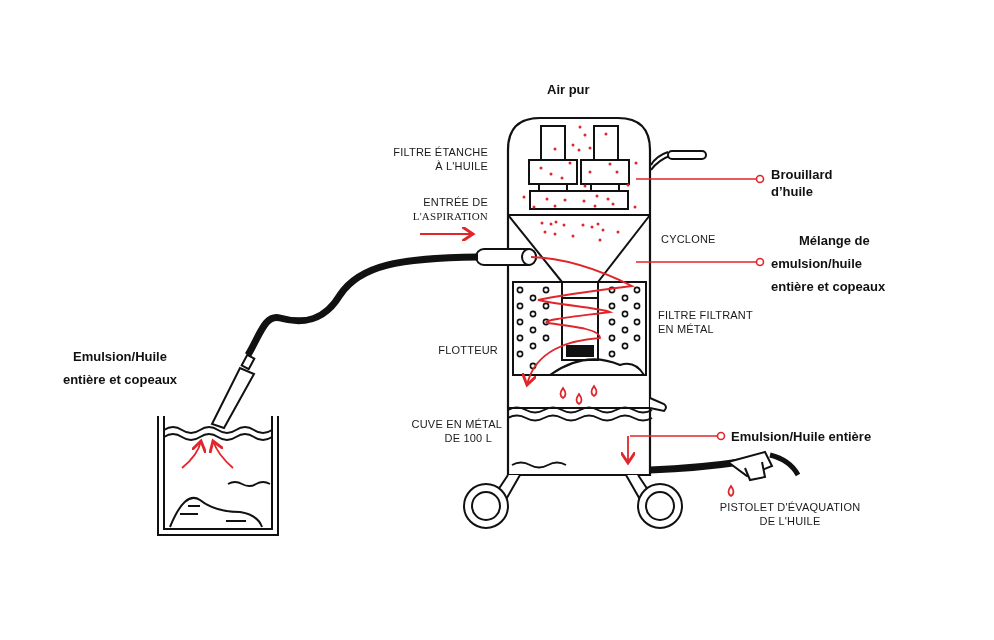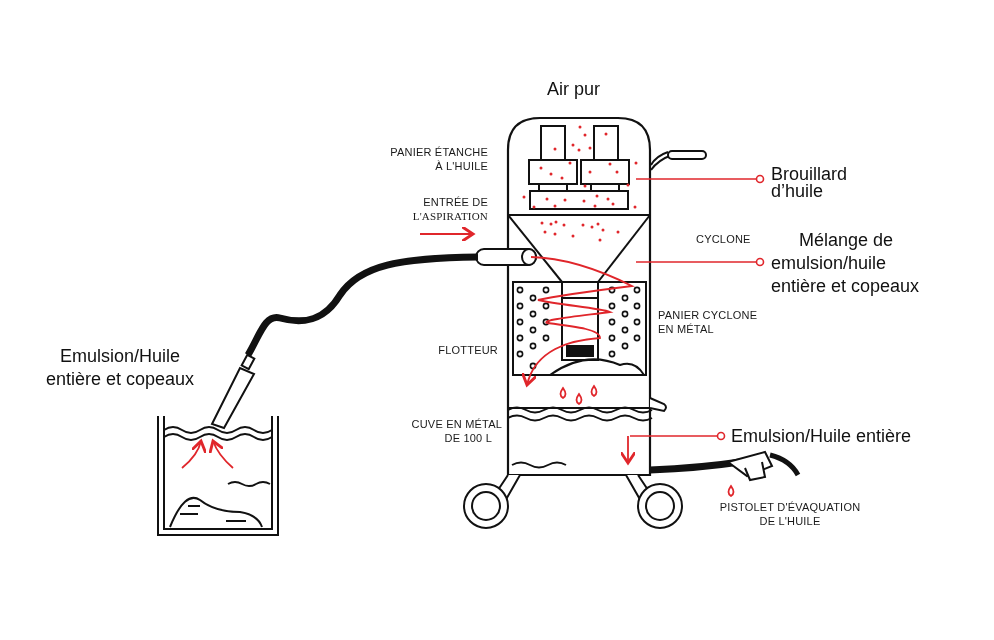--- a/index.html
+++ b/index.html
@@ -1,19 +1,19 @@
 <!DOCTYPE html>
 <html><head>
 <meta charset="utf-8">
 <style>
   html, body { margin: 0; padding: 0; background: #ffffff; }
   body { width: 994px; height: 640px; position: relative; overflow: hidden; font-family: "Liberation Sans", sans-serif; }
   svg { position: absolute; left: 0; top: 0; }
   .lbl { position: absolute; font-family: "Liberation Sans", sans-serif; color: #1a1a1a; font-size: 11px; letter-spacing: 0.2px; line-height: 14px; white-space: nowrap; }
-  .big { position: absolute; font-family: "Liberation Sans", sans-serif; font-weight: normal; color: #111; font-size: 18px; line-height: 23px; white-space: nowrap; }
+  .big { position: absolute; font-family: "Liberation Sans", sans-serif; font-weight: bold; color: #111; font-size: 13px; line-height: 23px; white-space: nowrap; }
   .right { text-align: right; }
   .center { text-align: center; }
 </style>
 </head>
 <body>
 
 <svg width="994" height="640" viewBox="0 0 994 640">
   <defs>
     <marker id="arrowR" markerWidth="8" markerHeight="8" refX="6" refY="4" orient="auto">
       <path d="M0,0 L6,4 L0,8" fill="none" stroke="#e0262b" stroke-width="1.6"></path>
@@ -199,29 +199,29 @@
     <circle cx="760" cy="179" r="3.5"></circle>
     <line x1="636" y1="262" x2="757" y2="262"></line>
     <circle cx="760" cy="262" r="3.5"></circle>
     <line x1="630" y1="436" x2="718" y2="436"></line>
     <circle cx="721" cy="436" r="3.5"></circle>
   </g>
 </svg>
 
 <div class="big" style="left:547px; top:78px;">Air pur</div>
 
-<div class="lbl right" style="left:390px; top:145px; width:98px;">PANIER ÉTANCHE</div>
+<div class="lbl right" style="left:390px; top:145px; width:98px;">FILTRE ÉTANCHE</div>
 <div class="lbl right" style="left:390px; top:159px; width:98px;">À L'HUILE</div>
 
 <div class="lbl right" style="left:390px; top:195px; width:98px;">ENTRÉE DE</div>
 <div class="lbl right" style="left:390px; top:209px; width:98px;font-family:Liberation Serif, serif;">L'ASPIRATION</div>
 
-<div class="lbl" style="left:696px; top:232px;">CYCLONE</div>
-
-<div class="lbl" style="left:658px; top:308px;">PANIER CYCLONE</div>
+<div class="lbl" style="left:661px; top:232px;">CYCLONE</div>
+
+<div class="lbl" style="left:658px; top:308px;">FILTRE FILTRANT</div>
 <div class="lbl" style="left:658px; top:322px;">EN MÉTAL</div>
 
 <div class="lbl right" style="left:400px; top:343px; width:98px;">FLOTTEUR</div>
 
 <div class="lbl right" style="left:400px; top:417px; width:102px;">CUVE EN MÉTAL</div>
 <div class="lbl right" style="left:400px; top:431px; width:92px;">DE 100 L</div>
 
 <div class="lbl center" style="left:700px; top:500px; width:180px;">PISTOLET D'ÉVAQUATION</div>
 <div class="lbl center" style="left:700px; top:514px; width:180px;">DE L'HUILE</div>
 

